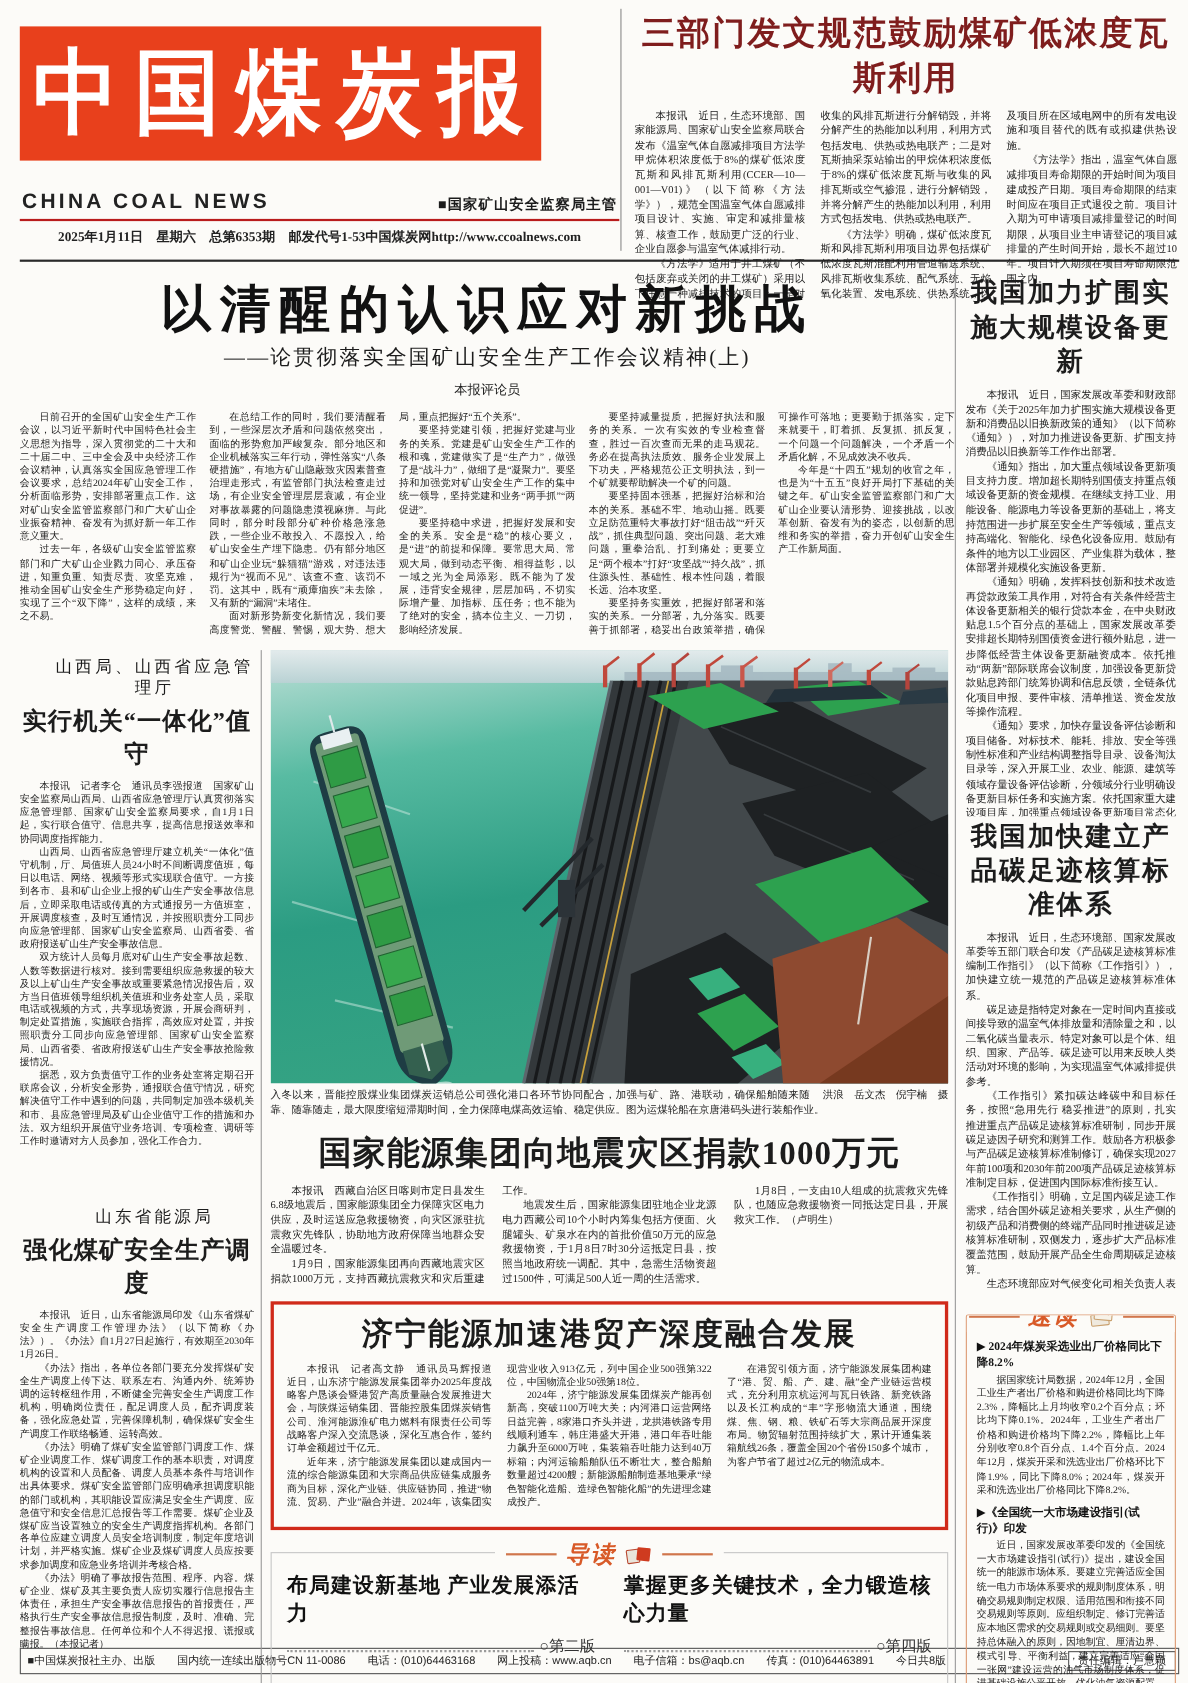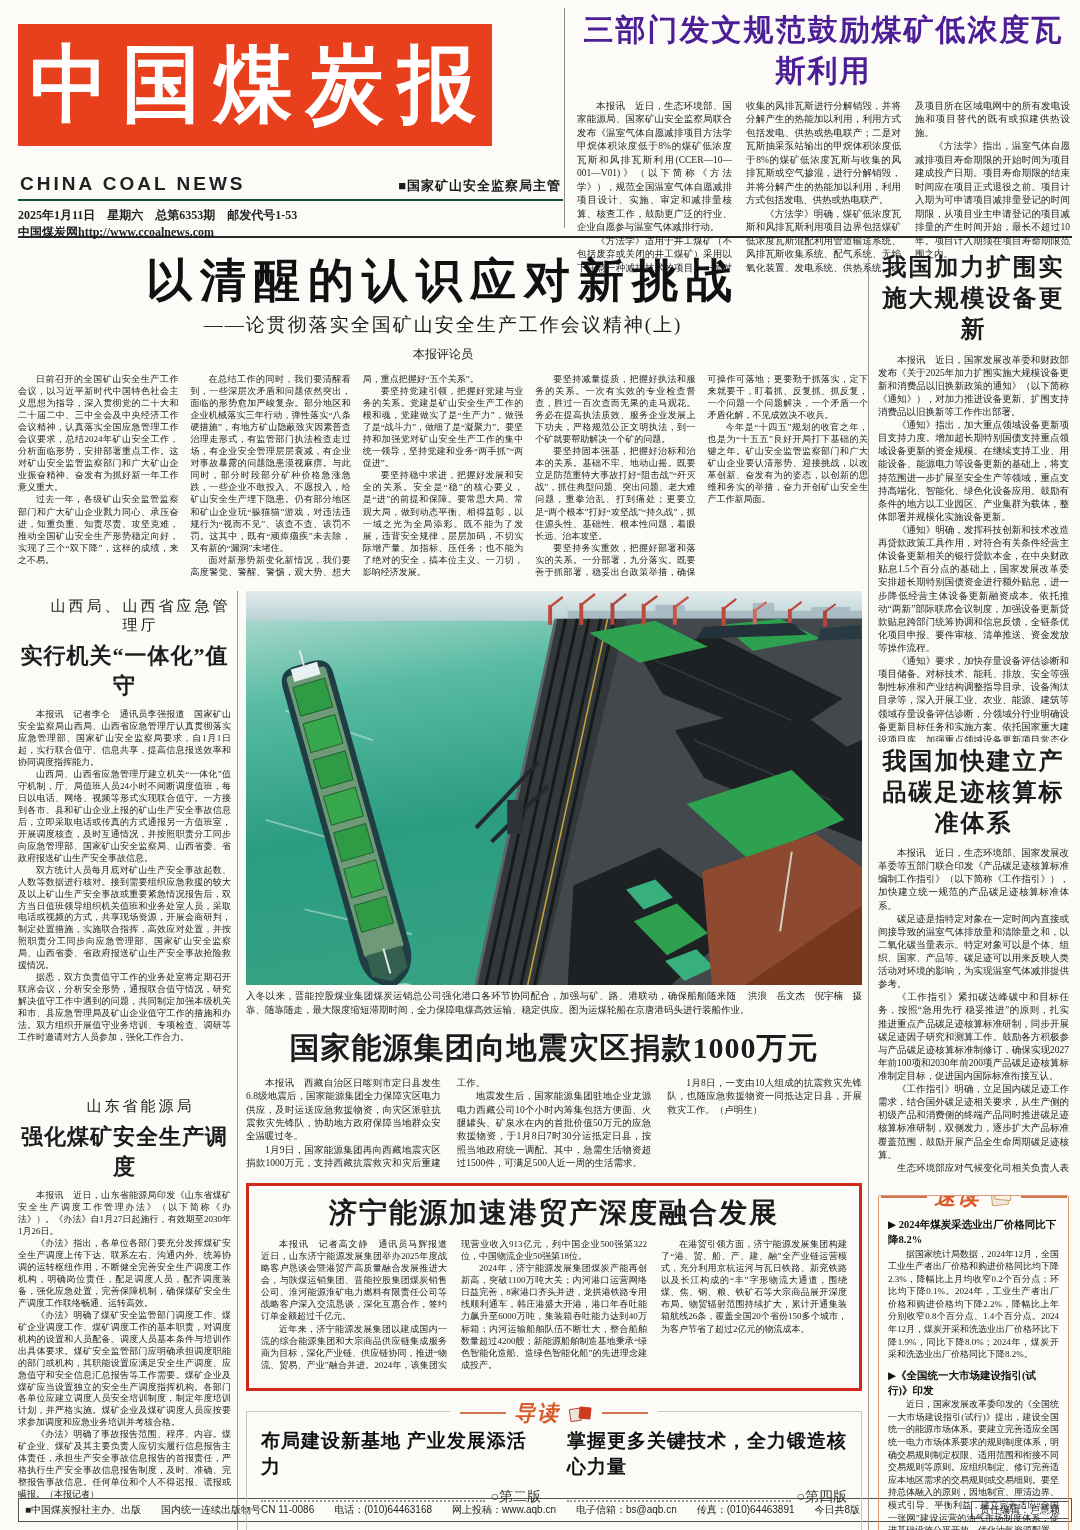--- a/index.html
+++ b/index.html
@@ -16,29 +16,29 @@
   .masthead-red {
     width:474px; height:122px; margin-top:20px; background:#e8401c;
     display:flex; align-items:center; justify-content:center;
   }
   .masthead-title {
     color:#ffffff; font-size:78px; font-weight:900; letter-spacing:14px;
     font-family:"Liberation Serif","DejaVu Serif",serif; transform:scaleY(1.08);
     white-space:nowrap; padding-left:10px;
   }
   .ccn-row { display:flex; justify-content:space-between; align-items:flex-end;
-    width:545px; margin-top:12px; padding:0 2px 4px 2px; border-bottom:2px solid #14532d; }
+    width:545px; margin-top:12px; padding:0 2px 4px 2px; border-bottom:2px solid #b91c1c; }
   .ccn-en { font-family:"Liberation Sans","DejaVu Sans",sans-serif; font-weight:bold;
     font-size:19px; letter-spacing:3px; color:#222; }
   .ccn-sup { font-size:13px; font-weight:bold; letter-spacing:1px;margin-top:19px; }
-  .date-row { display:flex; justify-content:space-between; width:545px; margin-top:6px;
-    font-size:12px; font-weight:bold; color:#222;flex-direction:column; }
+  .date-row { display:flex; justify-content:center; width:545px; margin-top:6px;
+    font-size:12px; font-weight:bold; color:#222; }
   .header-right { padding:2px 2px 0 12px; }
   .top-title { font-size:30px; font-weight:900; text-align:center; letter-spacing:2px;
-    margin:4px 0 8px 0; color:#4c1d95; }
+    margin:4px 0 8px 0; color:#7f1d1d; }
   .top-body { column-count:3; column-gap:14px; column-fill:auto; height:176px; overflow:hidden;
     font-size:9.5px; line-height:1.42; text-align:justify; color:#222; }
   p.para { text-indent:2em; margin:0; }
   
   .body-grid { display:grid; grid-template-columns:850px 1px 200px; height:1252px; margin-top:2px; }
   .v-rule { background:#9a9a9a; width:1px; }
   
   .editorial { padding-top:10px; }
   .ed-headline { text-align:center; font-size:46px; font-weight:900; letter-spacing:8px;
     font-family:"Liberation Sans","DejaVu Sans",sans-serif; color:#111; }

